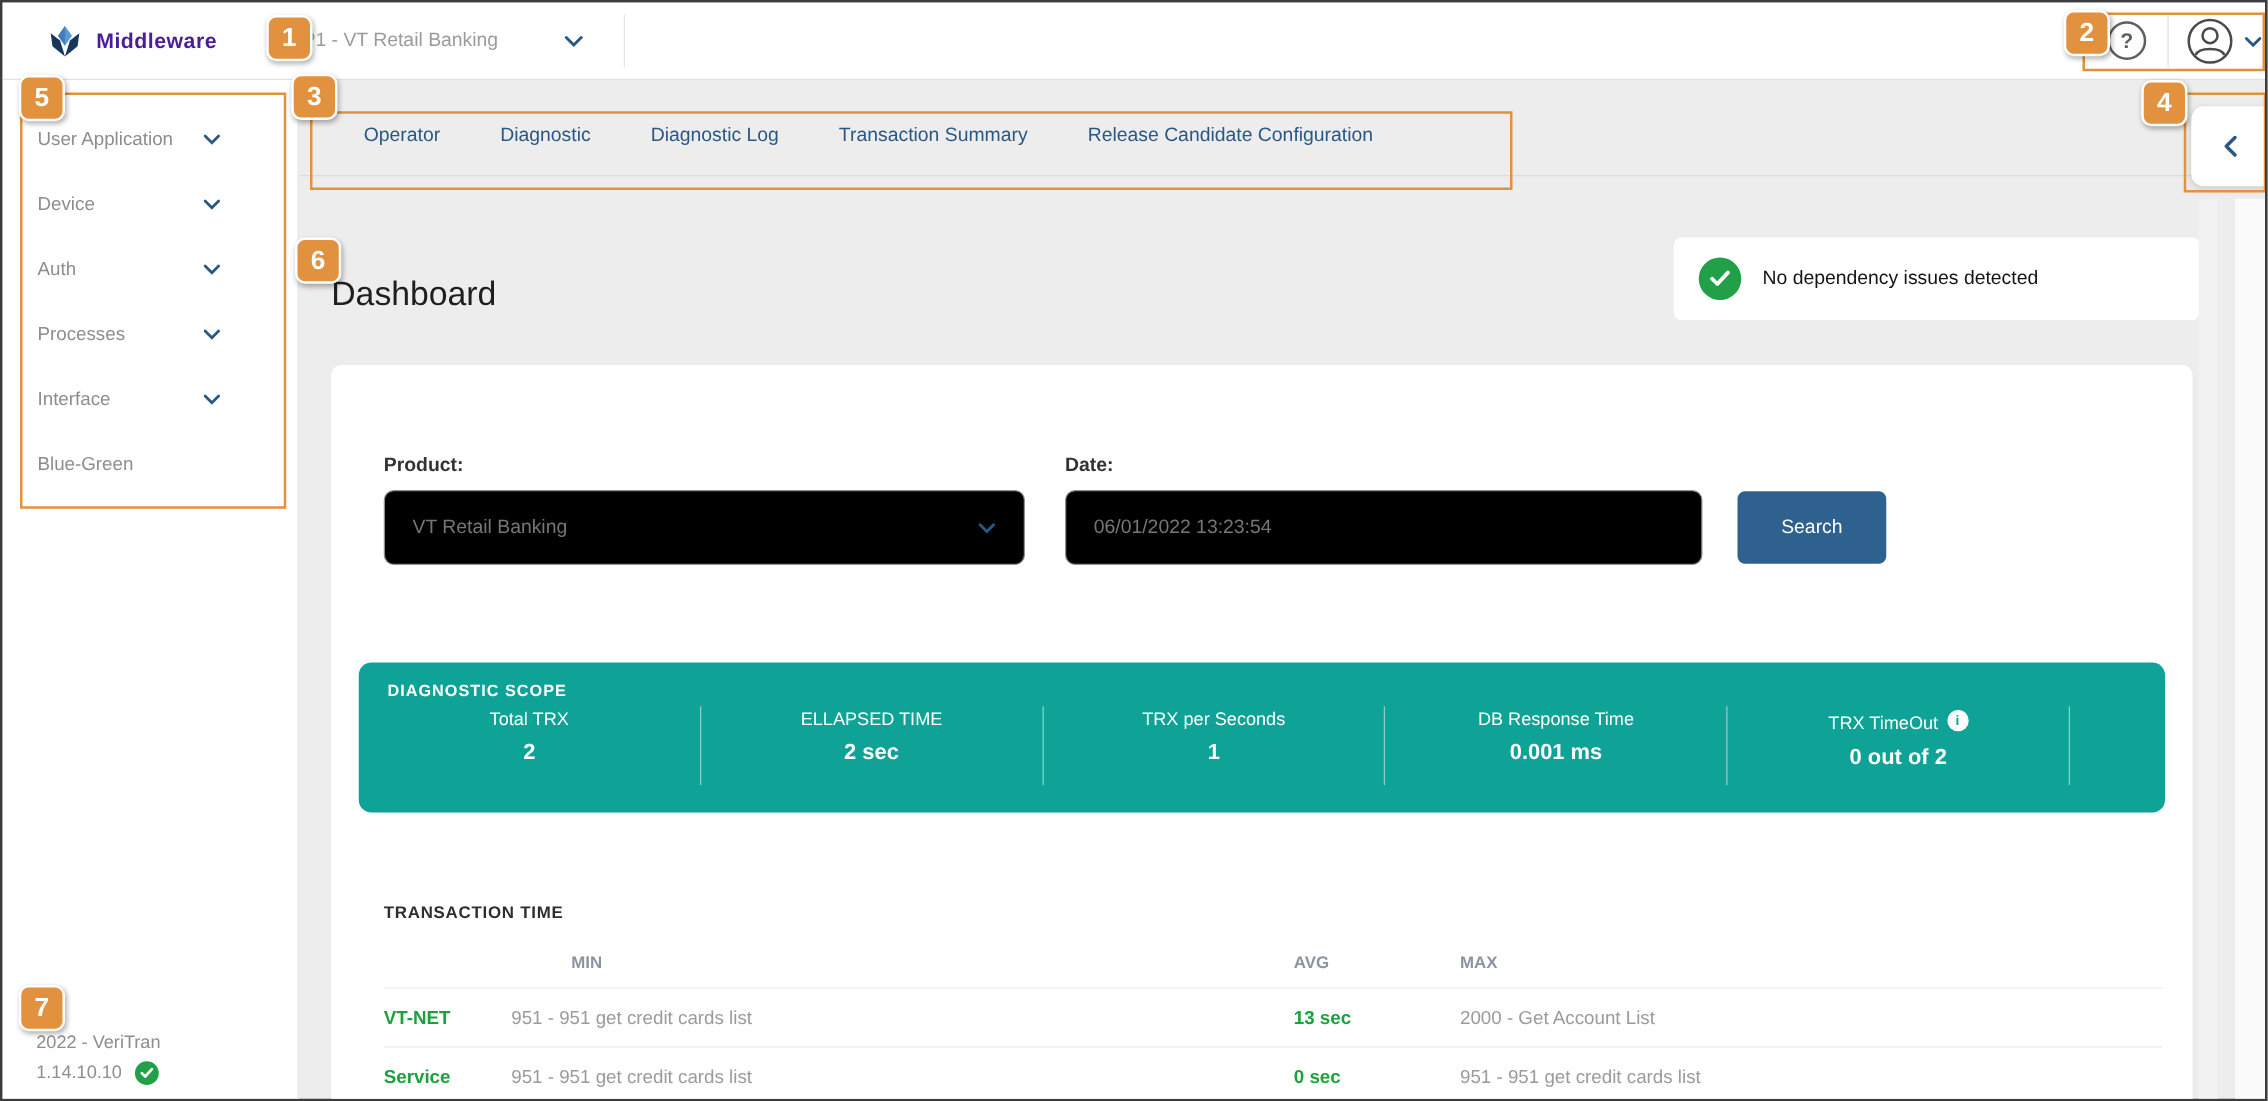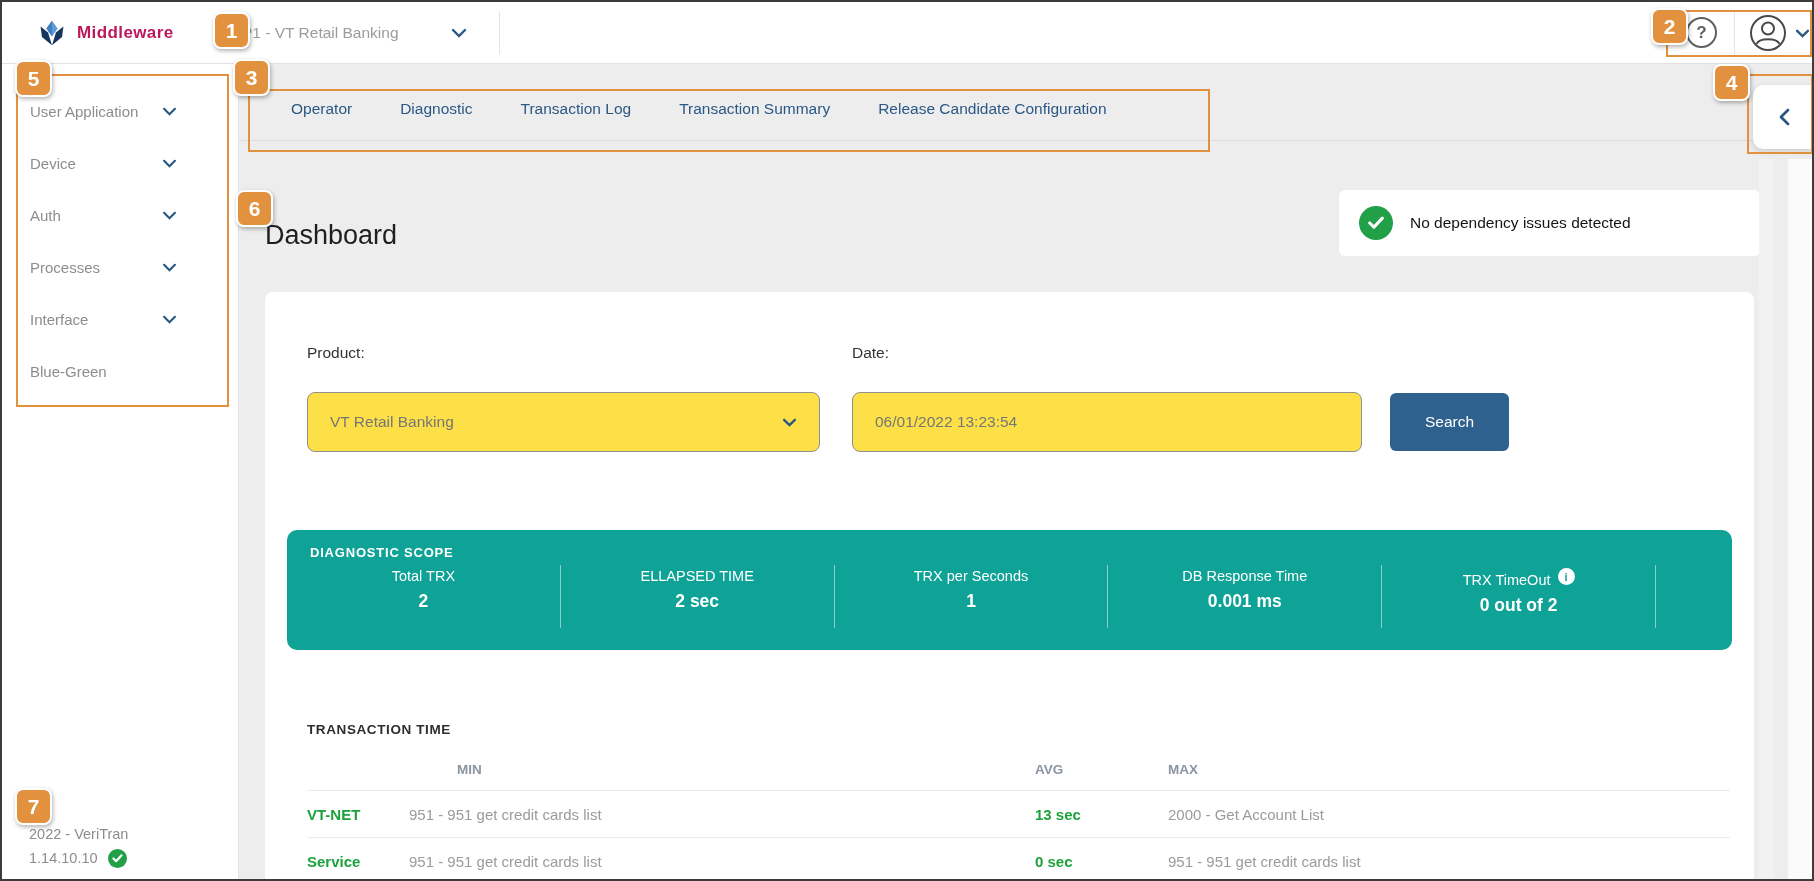--- a/index.html
+++ b/index.html
@@ -5,21 +5,21 @@
   * { margin:0; padding:0; box-sizing:border-box; }
   body { background:#888; font-family:"Liberation Sans", sans-serif; }
   .screen {
     position:relative; width:1814px; height:881px; overflow:hidden;
     background:#ededee; border:2px solid #3c3c3c;
   }
 
   
   .topbar { position:absolute; left:0; top:0; right:0; height:62px; background:#fff; border-bottom:1px solid #e2e2e2; z-index:5; }
   .brand { position:absolute; left:36px; top:0; height:62px; display:flex; align-items:center; gap:11px; }
-  .brand-name { font-size:17px; font-weight:bold; color:#be185d; letter-spacing:.4px; }
+  .brand-name { font-size:17px; font-weight:bold; color:#4c1d95; letter-spacing:.4px; }
   .env { position:absolute; left:240px; top:0; height:62px; width:225px; display:flex; align-items:center; justify-content:space-between; cursor:pointer; }
   .env-label { color:#9b9b9b; font-size:15.5px; }
   .tb-divider { position:absolute; top:10px; width:1px; height:42px; background:#e4e4e4; }
   .help-btn { position:absolute; left:1684px; top:15px; width:31px; height:31px; border:2px solid #5f5f5f; border-radius:50%; color:#5f5f5f;
               display:flex; align-items:center; justify-content:center; font-size:17px; font-weight:bold; cursor:pointer; background:#fff; }
   .user-menu { position:absolute; left:1746px; top:11px; display:flex; align-items:center; gap:7px; cursor:pointer; }
 
   
   .badge { position:absolute; width:37px; height:37px; background:#E2913E; border:2px solid #fff; border-radius:8px;
            box-shadow:1px 2px 4px rgba(0,0,0,.3); color:#fff; font-weight:bold; font-size:21px;
@@ -40,22 +40,22 @@
   .tab { color:#2a5885; font-size:15.5px; cursor:pointer; white-space:nowrap; }
   .collapse-btn { position:absolute; left:1751px; top:83px; width:63px; height:64px; background:#fff; border-radius:10px 0 0 10px;
                   box-shadow:-1px 2px 6px rgba(0,0,0,.14); z-index:6; display:flex; align-items:center; justify-content:center; cursor:pointer; }
 
   
   .page-title { position:absolute; left:263px; top:218px; font-size:27px; font-weight:500; color:#1f1f1f; z-index:2;}
   .dep-card { position:absolute; left:1337px; top:188px; width:421px; height:66px; background:#fff; border-radius:6px;
               display:flex; align-items:center; gap:17px; padding-left:20px; font-size:15.5px; color:#141414; z-index:2; }
   .main-card { position:absolute; left:263px; top:290px; width:1489px; height:591px; background:#fff; border-radius:8px 8px 0 0; z-index:1; }
 
-  .field-label { position:absolute; top:52px; font-size:15.5px; color:#333; }
-  .sel, .txt { position:absolute; top:100px; height:60px; border:1px solid #8f8f8f; border-radius:8px; background:#fde047;
+  .field-label { position:absolute; top:72px; font-size:15.5px; color:#333;font-weight:bold; }
+  .sel, .txt { position:absolute; top:100px; height:60px; border:1px solid #8f8f8f; border-radius:8px; background:#000000;
                display:flex; align-items:center; padding:0 22px; color:#767676; font-size:15.5px; cursor:pointer; }
   .sel { justify-content:space-between; }
   .search-btn { position:absolute; left:1125px; top:101px; width:119px; height:58px; background:#2f618f; border:none; border-radius:6px;
                 color:#fff; font-size:15.5px; font-family:inherit; cursor:pointer; }
 
   .scope { position:absolute; left:22px; top:238px; width:1445px; height:120px; background:#0FA296; border-radius:10px; color:#fff; }
   .scope-title { padding:15px 0 0 23px; font-size:13px; font-weight:bold; letter-spacing:.8px; }
   .scope-stats { display:flex; margin-top:5px; padding-right:76px; }
   .stat { flex:1; text-align:center; border-right:1px solid rgba(255,255,255,.5); padding:3px 0 12px; }
   .stat-label { font-size:14.5px; }
@@ -163,21 +163,21 @@
               <polyline points="1.5,5 4.5,8 10.5,1.5" fill="none" stroke="#fff" stroke-width="2.4" stroke-linecap="round" stroke-linejoin="round"></polyline>
             </svg>
         </span>
       </div>
     </div>
   </aside>
 
   <div class="tabbar">
     <span class="tab">Operator</span>
     <span class="tab">Diagnostic</span>
-    <span class="tab">Transaction Log</span>
+    <span class="tab">Diagnostic Log</span>
     <span class="tab">Transaction Summary</span>
     <span class="tab">Release Candidate Configuration</span>
   </div>
 
   <div class="collapse-btn">
     <svg width="11" height="18" viewBox="0 0 11 18">
         <polyline points="9,2 2,9 9,16" fill="none" stroke="#2a5885" stroke-width="2.8" stroke-linecap="round" stroke-linejoin="round"></polyline>
       </svg>
   </div>
 

